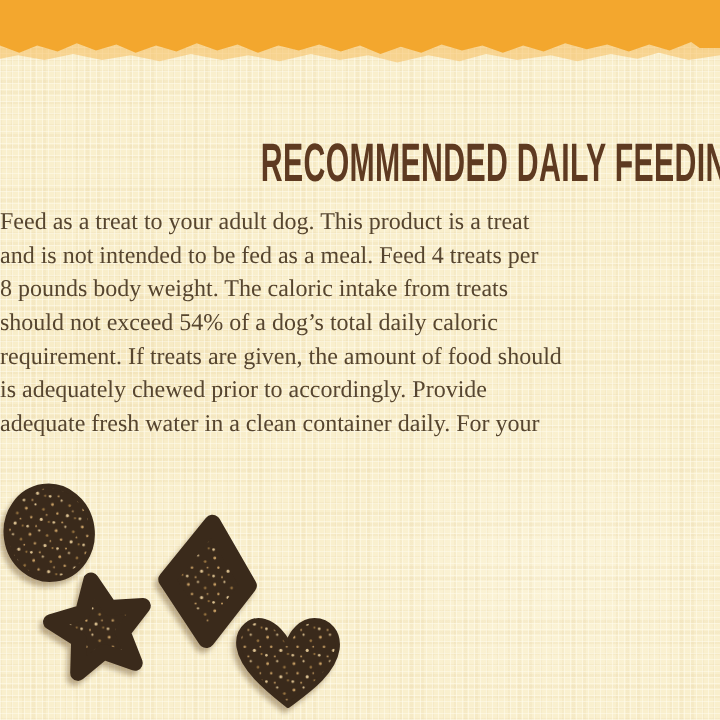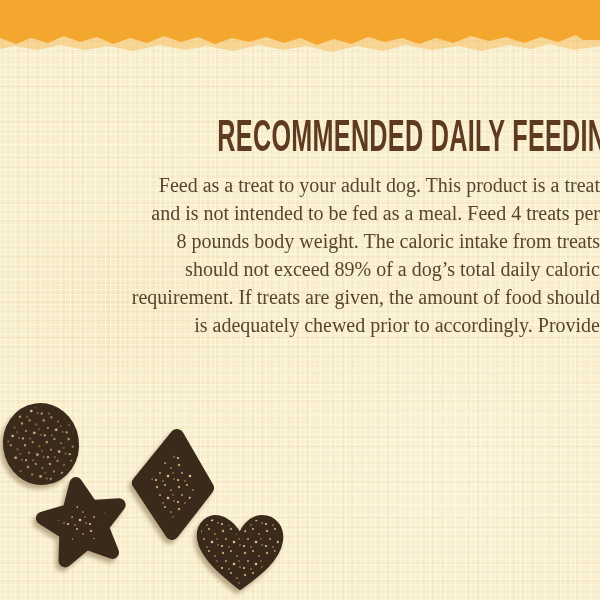--- a/index.html
+++ b/index.html
@@ -43,21 +43,21 @@
     font-weight:bold;
     font-size:45px;line-height:1;
     color:var(--heading_brown);
     white-space:nowrap;
     transform:scaleX(.56);
     transform-origin:50% 50%;
     letter-spacing:0.5px;
   }
   .bodytext{
     position:absolute;top:171px;left:0;width:600px;
-    text-align:right;
+    text-align:left;
     color:var(--body_brown);
     font-size:20px;line-height:28px;
   }
   .bodytext .line{white-space:nowrap;}
   .treats{
     position:absolute;left:0;top:395px;
     filter:drop-shadow(-3px 4px 2px rgba(96,66,28,.40));
   }
   .treat{stroke:var(--treat_dark);fill:url(#speckle);}
   .speck-base{fill:var(--treat_dark);}
@@ -77,23 +77,24 @@
   </svg>
 
   <div class="heading">
     <span>RECOMMENDED DAILY FEEDING AMOUNTS:</span>
   </div>
 
   <div class="bodytext">
     <div class="line">Feed as a treat to your adult dog. This product is a treat</div>
     <div class="line">and is not intended to be fed as a meal. Feed 4 treats per</div>
     <div class="line">8 pounds body weight. The caloric intake from treats</div>
-    <div class="line">should not exceed 89% of a dog’s total daily caloric</div>
+    <div class="line">should not exceed 54% of a dog’s total daily caloric</div>
     <div class="line">requirement. If treats are given, the amount of food should</div>
     <div class="line">is adequately chewed prior to accordingly. Provide</div>
+    <div class="line">adequate fresh water in a clean container daily. For your</div>
   </div>
 
   <svg class="treats" width="300" height="205" viewBox="0 0 300 205" aria-hidden="true">
     <defs>
       <pattern id="speckle" width="22" height="22" patternUnits="userSpaceOnUse">
         <rect class="speck-base" width="22" height="22"></rect>
         <circle class="speck-a" cx="3" cy="4" r="1.2"></circle>
         <circle class="speck-b" cx="11" cy="2" r="0.9"></circle>
         <circle class="speck-c" cx="17" cy="7" r="1.1"></circle>
         <circle class="speck-a" cx="6" cy="12" r="1.0"></circle>

